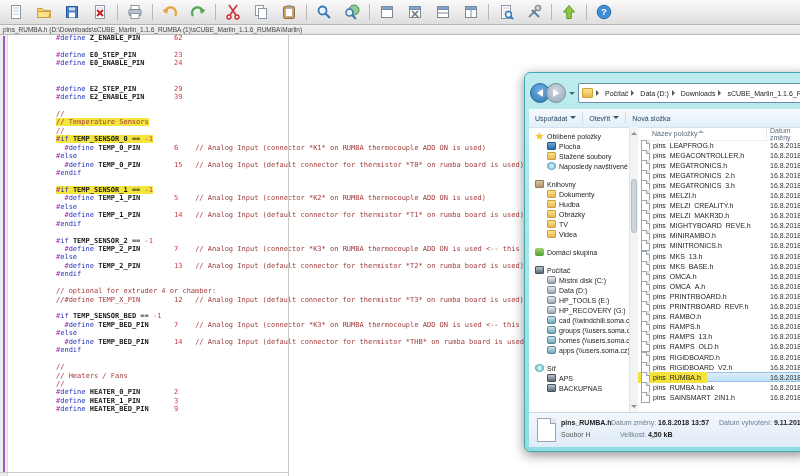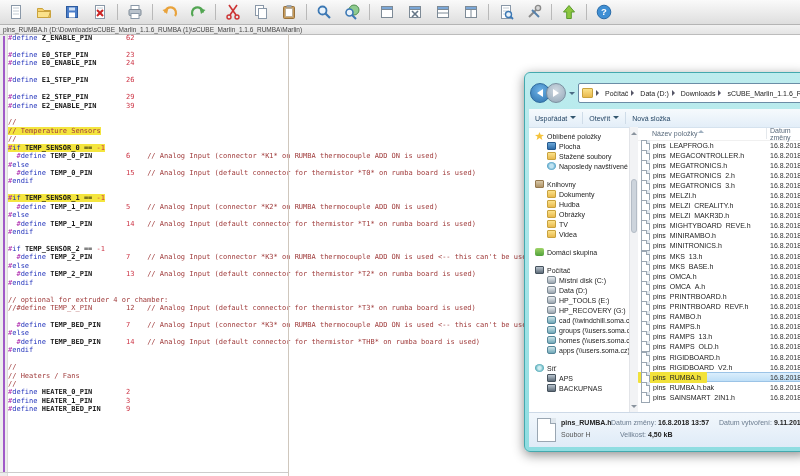--- a/index.html
+++ b/index.html
@@ -12,21 +12,21 @@
     display:flex;align-items:center;padding-left:2px;}
   .tbi{width:16px;height:16px;margin:0 6px 0 6px;flex:none;}
   .tbi svg{width:16px;height:16px;display:block;}
   .tbsep{width:1px;height:16px;background:#b9b9b9;margin:0 3px;flex:none;}
   #ed-tabbar{position:absolute;left:0;top:25px;right:0;height:9px;
     background:linear-gradient(#f2f2f2,#e4e4e4);border-bottom:1px solid #bcbcbc;
     font-size:6.5px;color:#444;line-height:9px;padding-left:3px;white-space:nowrap;overflow:hidden;}
   #ed-gutter{position:absolute;left:0;top:35px;bottom:0;width:7px;background:#ededed;border-right:1px solid #dcdcdc;}
   #ed-gutter .chg{position:absolute;left:3px;top:1px;bottom:4px;width:2px;background:#a05ac8;}
   #ed-code{position:absolute;left:8px;top:34px;right:0;bottom:0;overflow:hidden;
-    font-family:"DejaVu Sans Mono",monospace;font-size:7px;}
+    font-family:"DejaVu Sans Mono",monospace;font-size:7px;padding-left:48px;}
   .cl{height:8.45px;line-height:8.45px;white-space:pre;}
   .cl .pp{color:#aa22aa;}
   .cl .kw{color:#2233bb;}
   .cl .id{color:#1a1a1a;font-weight:bold;}
   .cl .num{color:#cc3344;}
   .cl .cm{color:#a03c3c;}
   .mark{background:#f4e53e;}
   #ed-margin{position:absolute;left:288px;top:34px;bottom:0;width:1px;background:#cfc7bd;}
   #ed-bottomline{position:absolute;left:0;top:472px;width:288px;height:1px;background:#cccccc;}
   
@@ -263,21 +263,20 @@
     <div id="ed-tabbar">pins_RUMBA.h (D:\Downloads\sCUBE_Marlin_1.1.6_RUMBA (1)\sCUBE_Marlin_1.1.6_RUMBA\Marlin)</div>
     <div id="ed-gutter">
         <div class="chg"></div>
       </div>
     <div id="ed-code">
         <div class="cl"><span class="pp">#</span><span class="kw">define</span> <span class="id">Z_ENABLE_PIN</span>        <span class="num">62</span></div>
         <div class="cl">&nbsp;</div>
         <div class="cl"><span class="pp">#</span><span class="kw">define</span> <span class="id">E0_STEP_PIN</span>         <span class="num">23</span></div>
         <div class="cl"><span class="pp">#</span><span class="kw">define</span> <span class="id">E0_ENABLE_PIN</span>       <span class="num">24</span></div>
         <div class="cl">&nbsp;</div>
-        <div class="cl"><span class="pp">#</span><span class="kw">define</span> <span class="id">E1_STEP_PIN</span>         <span class="num">26</span></div>
         <div class="cl">&nbsp;</div>
         <div class="cl"><span class="pp">#</span><span class="kw">define</span> <span class="id">E2_STEP_PIN</span>         <span class="num">29</span></div>
         <div class="cl"><span class="pp">#</span><span class="kw">define</span> <span class="id">E2_ENABLE_PIN</span>       <span class="num">39</span></div>
         <div class="cl">&nbsp;</div>
         <div class="cl"><span class="cm">//</span></div>
         <div class="cl"><span class="mark"><span class="cm">// Temperature Sensors</span></span></div>
         <div class="cl"><span class="cm">//</span></div>
         <div class="cl"><span class="mark"><span class="pp">#</span><span class="kw">if</span> <span class="id">TEMP_SENSOR_0</span> == <span class="num">-1</span></span></div>
         <div class="cl">  <span class="pp">#</span><span class="kw">define</span> <span class="id">TEMP_0_PIN</span>        <span class="num">6</span>    <span class="cm">// Analog Input (connector *K1* on RUMBA thermocouple ADD ON is used)</span></div>
         <div class="cl"><span class="pp">#</span><span class="kw">else</span></div>
@@ -292,20 +291,21 @@
         <div class="cl">&nbsp;</div>
         <div class="cl"><span class="pp">#</span><span class="kw">if</span> <span class="id">TEMP_SENSOR_2</span> == <span class="num">-1</span></div>
         <div class="cl">  <span class="pp">#</span><span class="kw">define</span> <span class="id">TEMP_2_PIN</span>        <span class="num">7</span>    <span class="cm">// Analog Input (connector *K3* on RUMBA thermocouple ADD ON is used &lt;-- this can't be used when TEMP_SENSOR_BED is defined as thermocouple)</span></div>
         <div class="cl"><span class="pp">#</span><span class="kw">else</span></div>
         <div class="cl">  <span class="pp">#</span><span class="kw">define</span> <span class="id">TEMP_2_PIN</span>        <span class="num">13</span>   <span class="cm">// Analog Input (default connector for thermistor *T2* on rumba board is used)</span></div>
         <div class="cl"><span class="pp">#</span><span class="kw">endif</span></div>
         <div class="cl">&nbsp;</div>
         <div class="cl"><span class="cm">// optional for extruder 4 or chamber:</span></div>
         <div class="cl"><span class="cm">//#define TEMP_X_PIN        12   // Analog Input (default connector for thermistor *T3* on rumba board is used)</span></div>
         <div class="cl">&nbsp;</div>
+        <div class="cl"><span class="pp">#</span><span class="kw">if</span> <span class="id">TEMP_SENSOR_BED</span> == <span class="num">-1</span></div>
         <div class="cl">  <span class="pp">#</span><span class="kw">define</span> <span class="id">TEMP_BED_PIN</span>      <span class="num">7</span>    <span class="cm">// Analog Input (connector *K3* on RUMBA thermocouple ADD ON is used &lt;-- this can't be used when TEMP_SENSOR_2 is defined as thermocouple)</span></div>
         <div class="cl"><span class="pp">#</span><span class="kw">else</span></div>
         <div class="cl">  <span class="pp">#</span><span class="kw">define</span> <span class="id">TEMP_BED_PIN</span>      <span class="num">14</span>   <span class="cm">// Analog Input (default connector for thermistor *THB* on rumba board is used)</span></div>
         <div class="cl"><span class="pp">#</span><span class="kw">endif</span></div>
         <div class="cl">&nbsp;</div>
         <div class="cl"><span class="cm">//</span></div>
         <div class="cl"><span class="cm">// Heaters / Fans</span></div>
         <div class="cl"><span class="cm">//</span></div>
         <div class="cl"><span class="pp">#</span><span class="kw">define</span> <span class="id">HEATER_0_PIN</span>        <span class="num">2</span></div>
         <div class="cl"><span class="pp">#</span><span class="kw">define</span> <span class="id">HEATER_1_PIN</span>        <span class="num">3</span></div>

